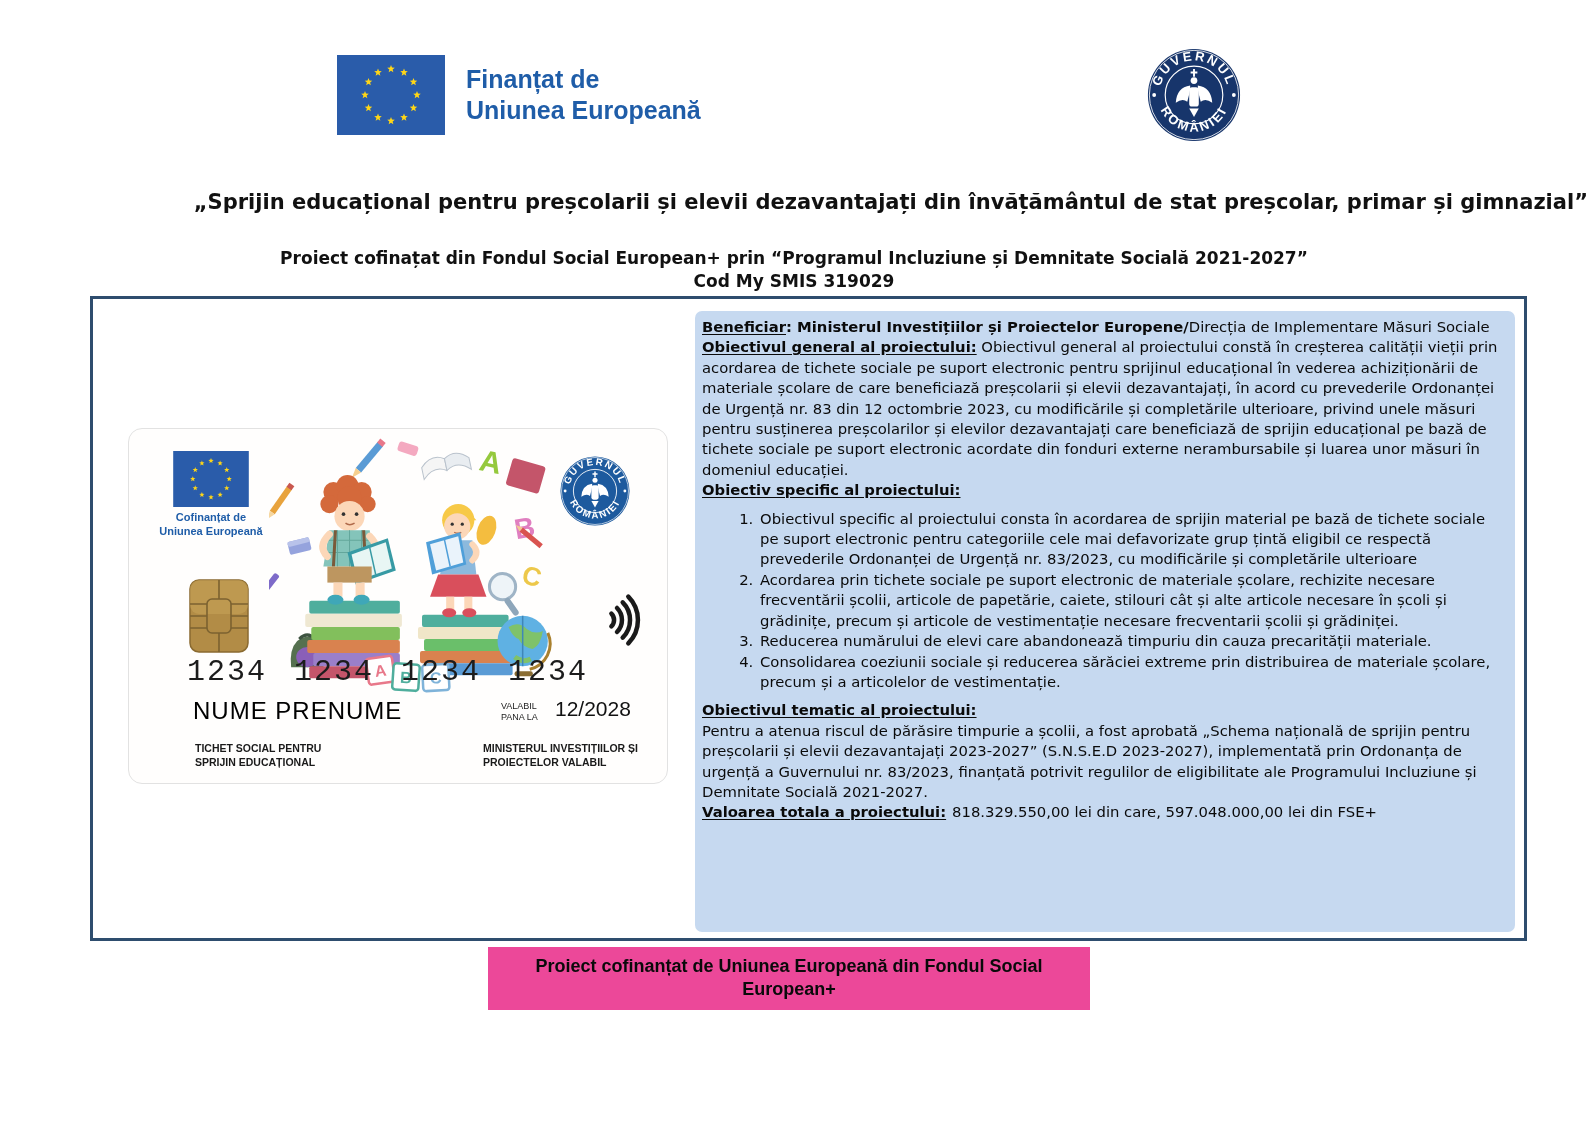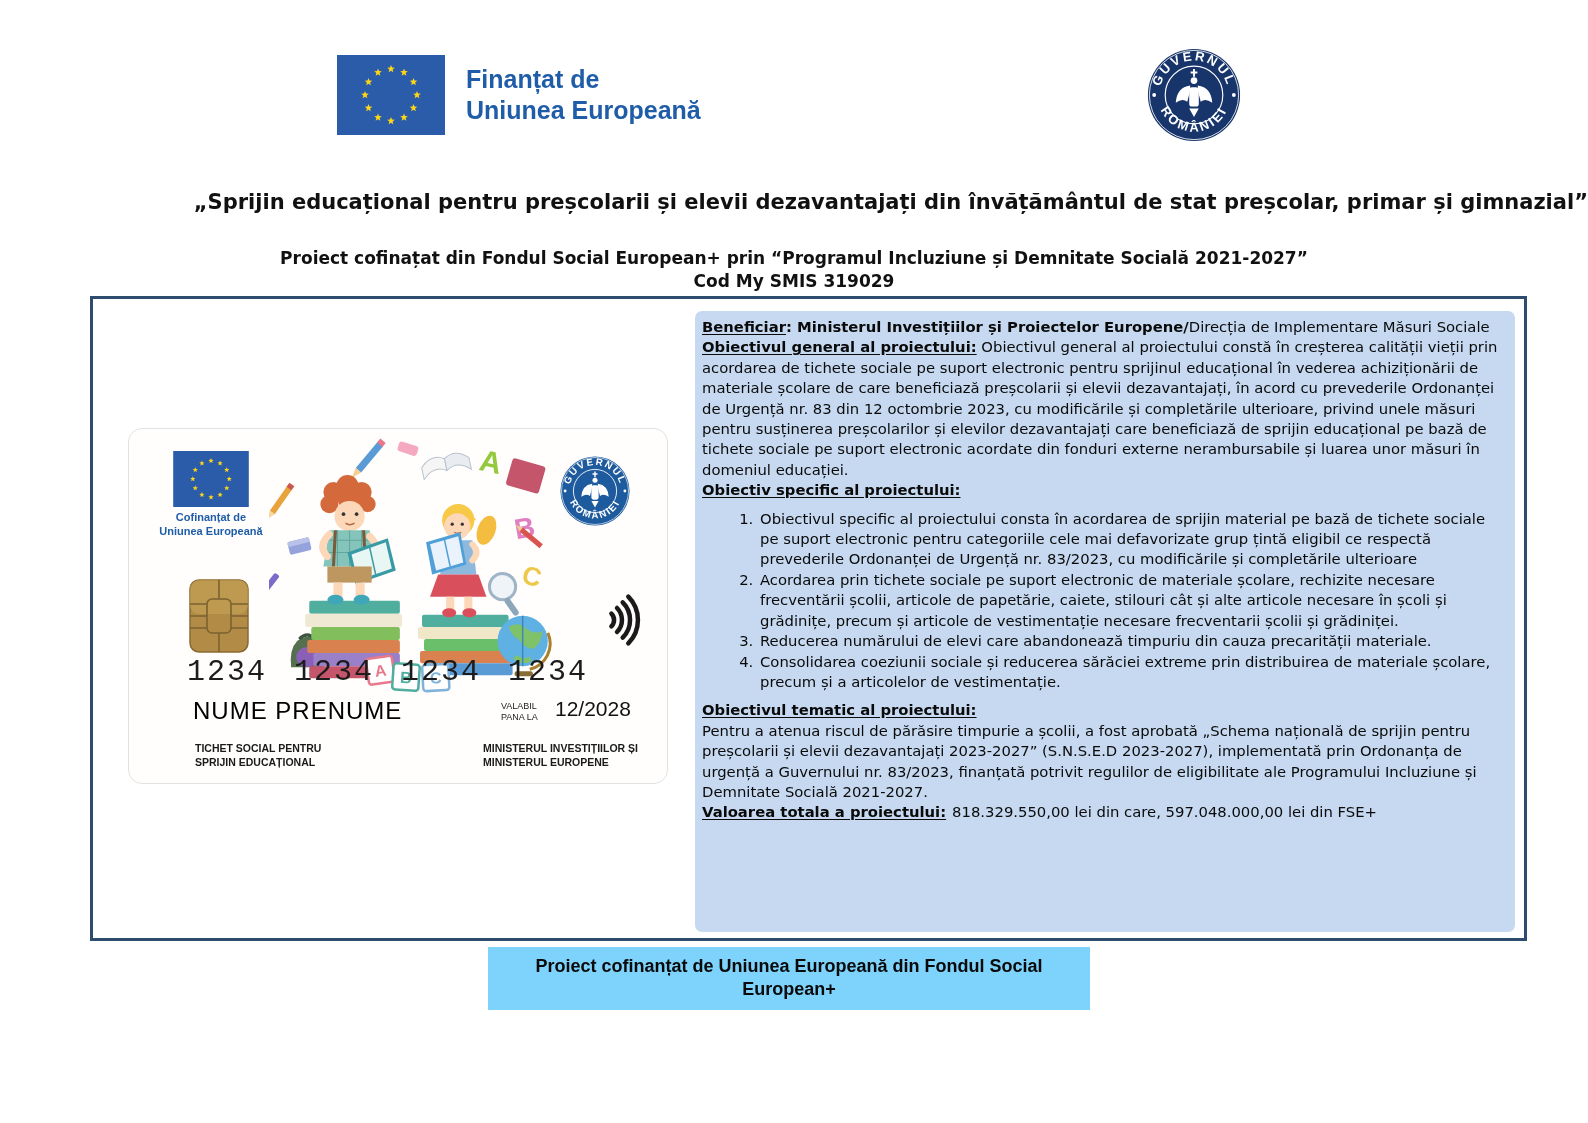--- a/index.html
+++ b/index.html
@@ -71,21 +71,21 @@
   .p-specific-heading { margin-bottom:18px; }
   .panel ol { margin:8px; padding-left:48px; }
   .panel ol li { padding-left:2px; }
   .p-thematic-text { margin-bottom:20px; }
   .p-value { margin-bottom:20px; }
   .val-text { padding-left:6px; }
 
   
   .footer-box {
     position:absolute; left:488px; top:947px; width:602px; height:63px;
-    background:#7dd3fc; text-align:center; font-weight:bold; font-size:18px;
+    background:#ec4899; text-align:center; font-weight:bold; font-size:18px;
     line-height:23px; padding-top:8px; color:#0a0a0a;
     font-family:"Liberation Sans", sans-serif;
   }
 
   svg text { font-family:"Liberation Sans", sans-serif; }
 </style>
 </head>
 <body>
 
 <svg width="0" height="0" style="position:absolute" aria-hidden="true">
@@ -347,21 +347,21 @@
     <div>VALABIL</div>
     <div>PANA LA</div>
   </div>
   <div class="valid-value">12/2028</div>
   <div class="card-product">
     <div>TICHET SOCIAL PENTRU</div>
     <div>SPRIJIN EDUCAȚIONAL</div>
   </div>
   <div class="card-issuer">
     <div>MINISTERUL INVESTIȚIILOR ȘI</div>
-    <div>MINISTERUL EUROPENE</div>
+    <div>PROIECTELOR VALABIL</div>
   </div>
 </div>
 
 <div class="panel">
   <p class="p-beneficiary">
     <span class="lbl">Beneficiar</span><span class="b">: Ministerul Investițiilor și Proiectelor Europene/</span><span>Direcția de Implementare Măsuri Sociale</span>
   </p>
 
   <p class="p-general">
     <span class="lbl">Obiectivul general al proiectului:</span><span> Obiectivul general al proiectului constă în creșterea calității vieții prin acordarea de tichete sociale pe suport electronic pentru sprijinul educațional în vederea achiziționării de materiale școlare de care beneficiază preșcolarii și elevii dezavantajați, în acord cu prevederile Ordonanței de Urgență nr. 83 din 12 octombrie 2023, cu modificările și completările ulterioare, privind unele măsuri pentru susținerea preșcolarilor și elevilor dezavantajați care beneficiază de sprijin educațional pe bază de tichete sociale pe suport electronic acordate din fonduri externe nerambursabile și luarea unor măsuri în domeniul educației.</span>

